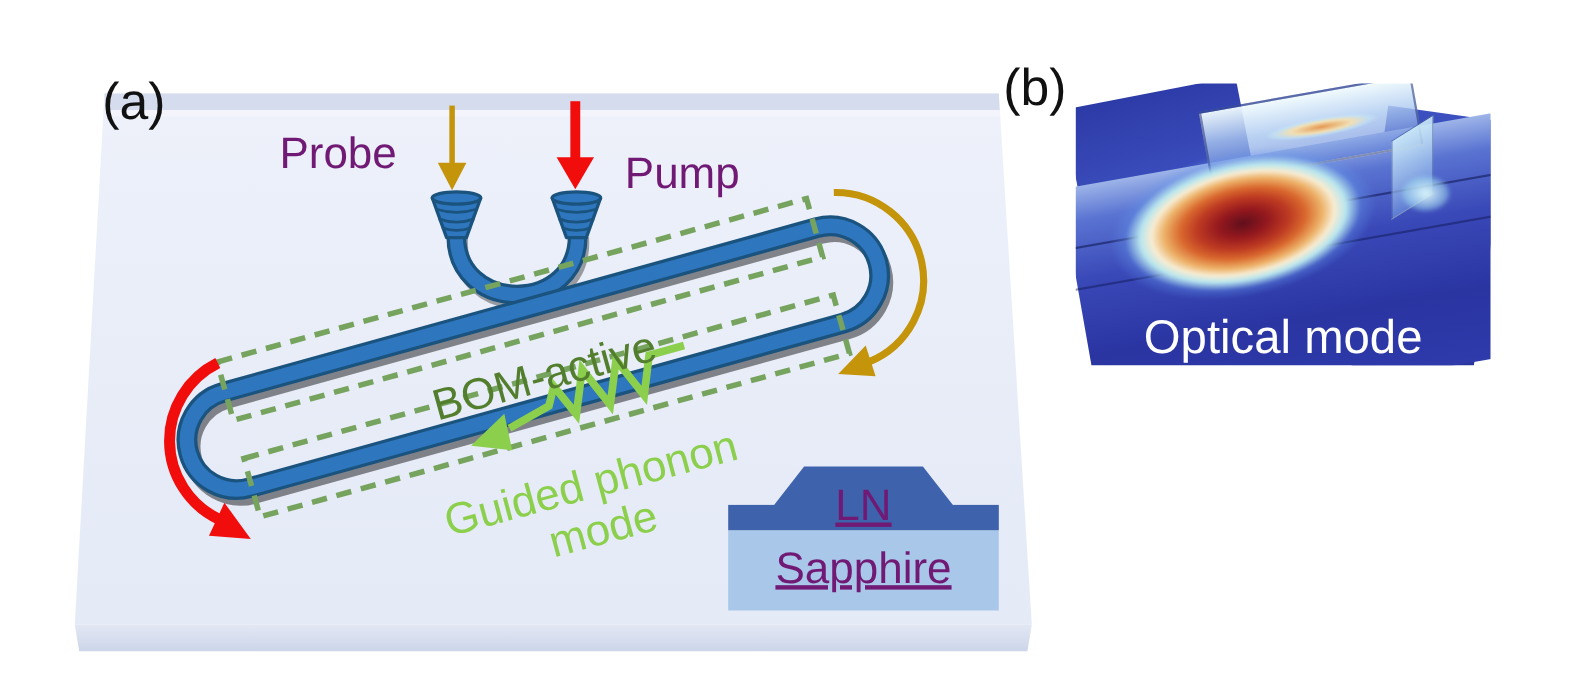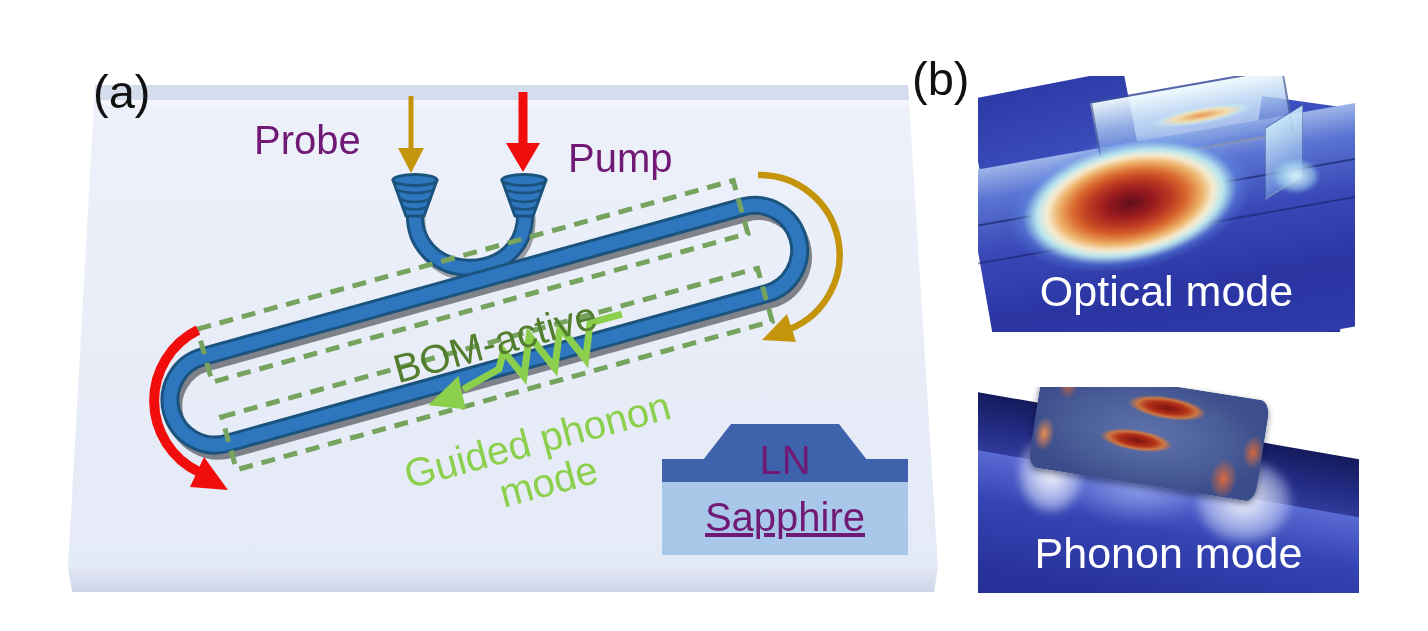--- a/index.html
+++ b/index.html
@@ -42,21 +42,21 @@
       background:linear-gradient(180deg,rgba(205,235,248,.9),rgba(120,160,230,.55));
       transform:skewY(-32deg);border:1px solid rgba(28,40,110,.4);}
   #optical .glint{left:296px;top:84px;width:44px;height:32px;border-radius:50%;
       background:radial-gradient(ellipse,rgba(225,250,252,.95),rgba(160,220,240,.5) 60%,rgba(160,220,240,0) 80%);
       filter:blur(2px);}
   #optical .hotspot{left:24px;top:58px;width:256px;height:138px;transform:rotate(-12deg);
       background:radial-gradient(ellipse 50% 50% at 50% 50%,
         #5f0e1c 0%,#96191e 18%,#bd3a22 33%,#d9682e 45%,#edb269 57%,#f7ecd2 66%,
         #b9e6ee 74%,rgba(100,150,235,.35) 85%,rgba(100,150,235,0) 96%);
       filter:blur(1px);}
-  #optical .caption{bottom:19px;margin-top:16px;}
+  #optical .caption{bottom:3px;margin-top:16px;}
   
   #phonon{left:978px;top:387px;width:381px;height:206px;background:#ffffff;}
   #phonon .band{left:-18px;top:2px;width:440px;height:62px;background:
       linear-gradient(180deg,#141b5c 0%,#232c85 55%,#333e9e 100%);
       transform:rotate(10deg);transform-origin:left top;}
   #phonon .surface{left:-18px;top:60px;width:440px;height:220px;background:
       linear-gradient(180deg,#5a6ad4 0%,#3544b4 22%,#27319a 55%,#232c90 100%);
       transform:rotate(10deg);transform-origin:left top;}
   #phonon .glow-left{left:40px;top:48px;width:66px;height:78px;border-radius:50%;
       background:radial-gradient(ellipse,rgba(255,255,255,.95),rgba(220,230,255,.55) 55%,rgba(220,230,255,0) 80%);
@@ -167,41 +167,32 @@
   </svg>
 
   <div class="lbl panel-label" style="left:93px;top:68px;">(a)</div>
   <div class="lbl io-label" style="left:254px;top:120px;">Probe</div>
   <div class="lbl io-label" style="left:568px;top:120px;margin-top:18px;">Pump</div>
   <div class="lbl bom-label" style="left:365px;top:322px;">BOM-active</div>
   <div class="lbl guided-label" style="left:378px;top:418px;">
     <span>Guided phonon</span><br>
     <span>mode</span>
   </div>
-  <div class="lbl inset-label" style="left:662px;top:440px;">LN</div>
+  <div class="lbl inset-label" style="left:662px;top:440px;text-decoration:underline;">LN</div>
   <div class="lbl inset-label" style="left:662px;top:497px;text-decoration:underline;">Sapphire</div>
 
   <div class="lbl panel-label" style="left:912px;top:55px;">(b)</div>
 
   <div id="optical" class="mode-img">
     <div class="slab-back"></div>
     <div class="slab-right"></div>
     <div class="slab-front"></div>
     <div class="slab-line1"></div>
     <div class="slab-line2"></div>
     <div class="ridge"></div>
     <div class="ridge-facet"></div>
     <div class="glint"></div>
     <div class="hotspot"></div>
     <div class="caption">Optical mode</div>
   </div>
 
-  <div id="phonon" class="mode-img">
-    <div class="band"></div>
-    <div class="surface"></div>
-    <div class="glow-left"></div>
-    <div class="streaks"></div>
-    <div class="glow-right"></div>
-    <div class="membrane"></div>
-    <div class="caption">Phonon mode</div>
-  </div>
 
 </div>
 
 </body></html>

